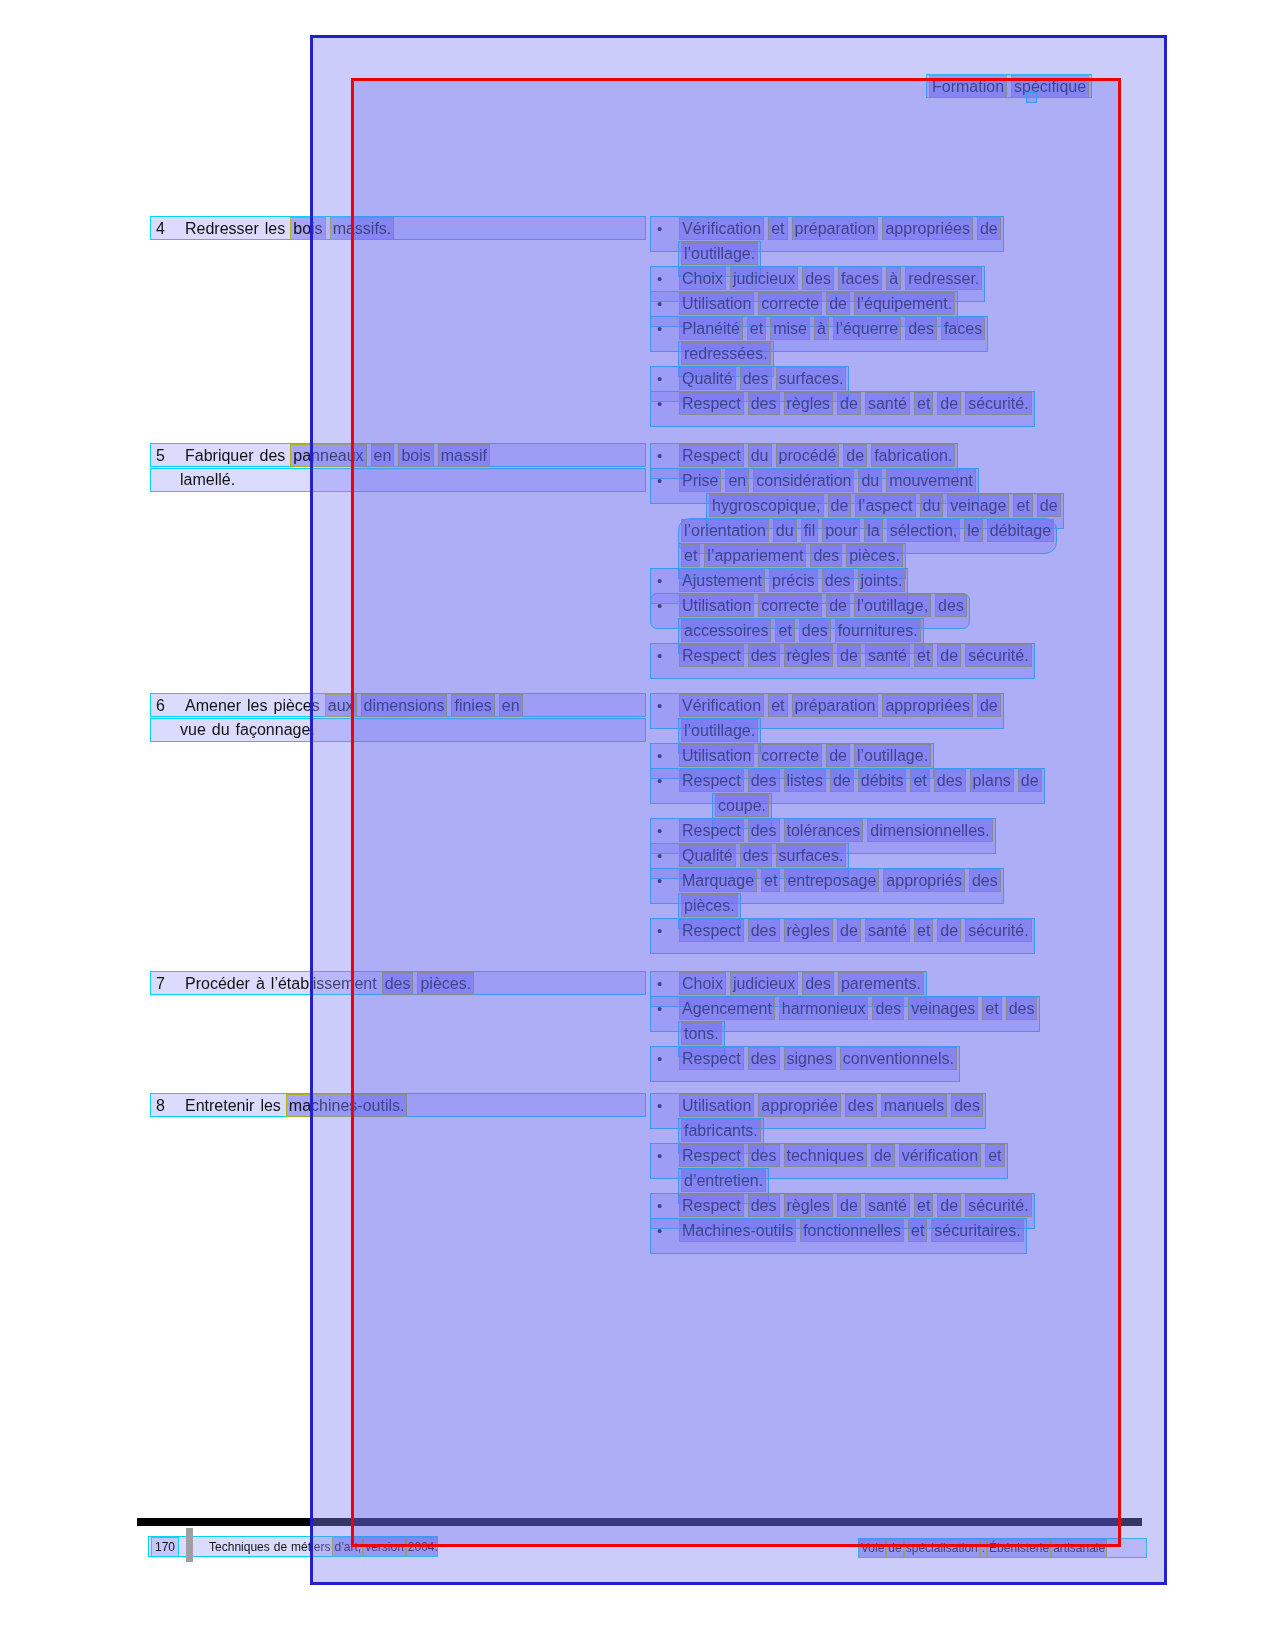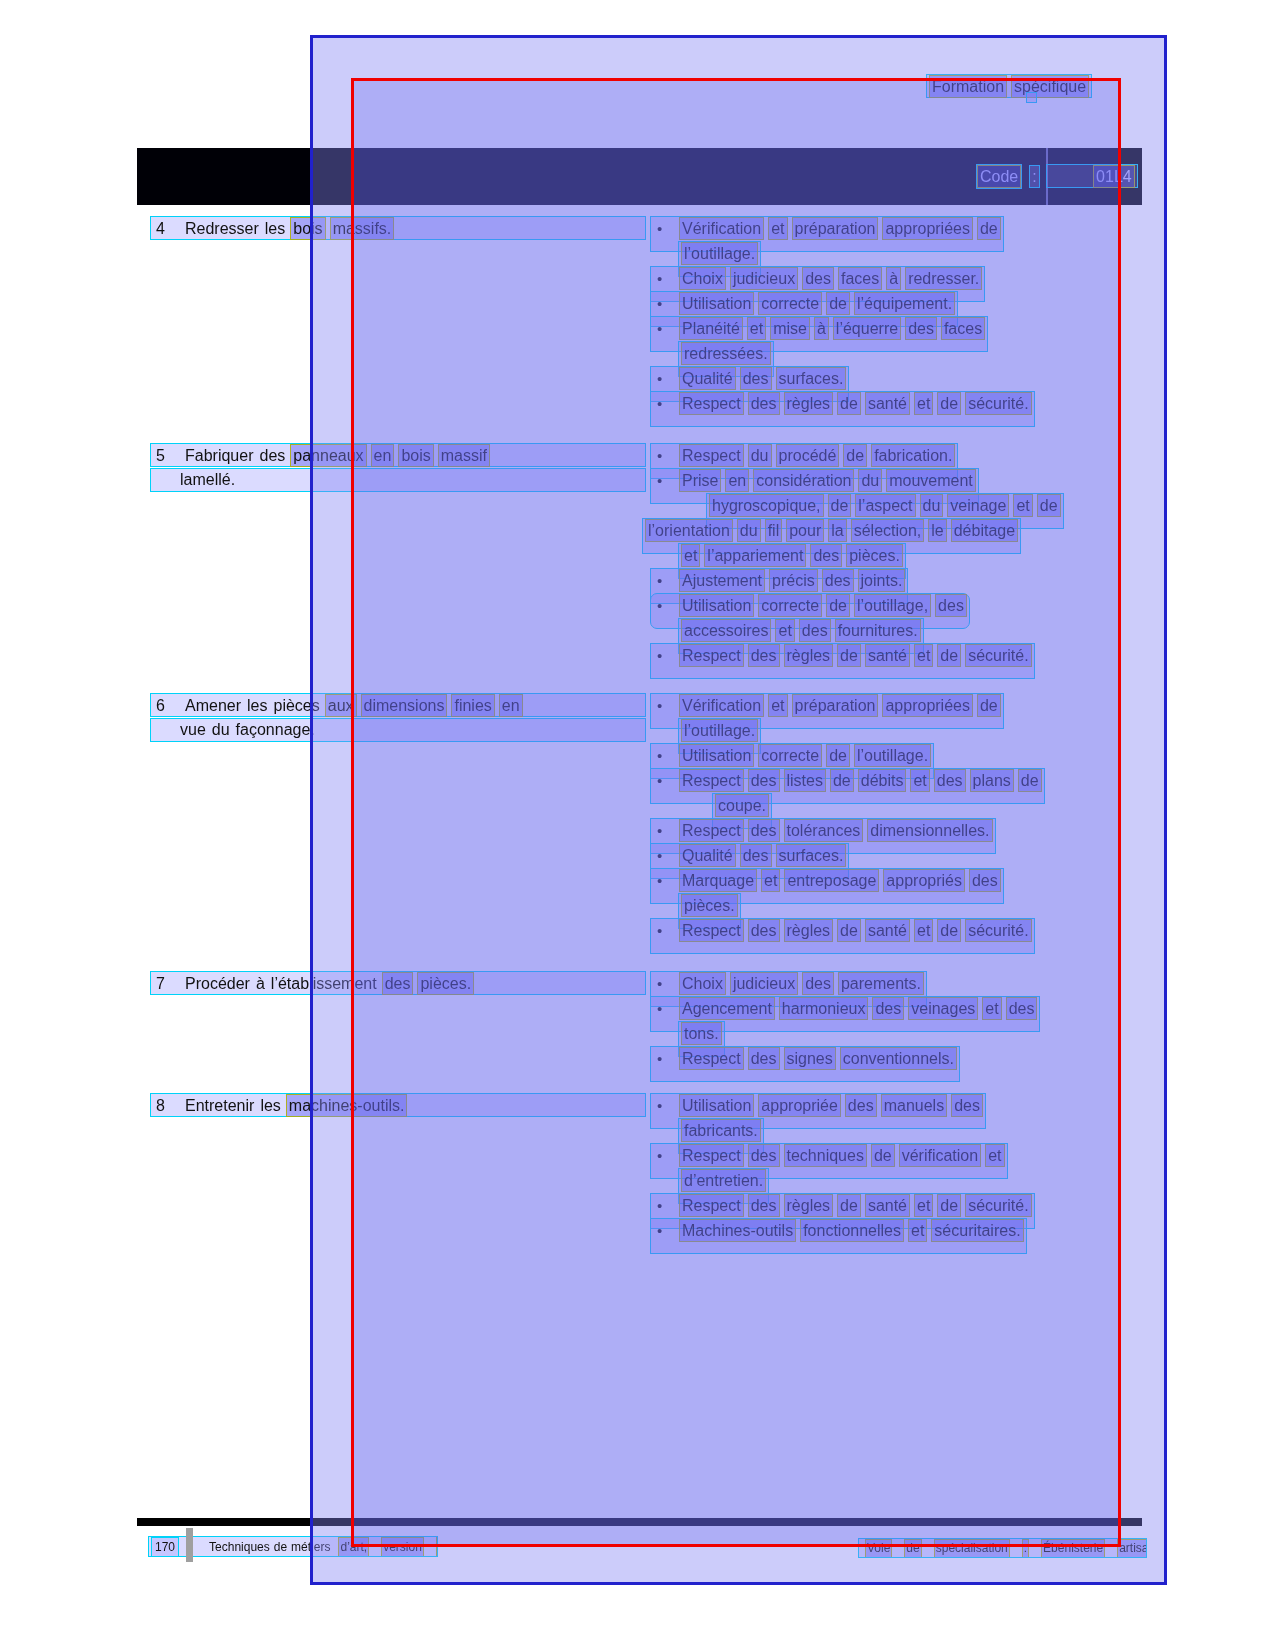--- a/index.html
+++ b/index.html
@@ -31,21 +31,21 @@
   .bar-w{color:#b8b8ff;}
   .code-label-box{box-shadow:0 0 0 1px #00d2f8;}
   .code-value-box{display:inline-flex;justify-content:flex-end;align-items:center;
                   width:92px;height:24px;border:1px solid #00d2f8;
                   background:rgba(150,150,255,0.22);box-sizing:border-box;}
   
   .footer-rule{position:absolute;left:137px;top:1518px;width:1005px;height:8px;background:#000;}
   .footer-tick{position:absolute;left:186px;top:1528px;width:7px;height:34px;background:#9f9f9f;z-index:5;}
   .fsmall{font-size:12px;height:21px;line-height:18px;white-space:nowrap;}
   .fsmall .w{font-size:12px;margin:0 2px;}
-  .fsmall .wb{padding:0 1px;margin:0 6px;}
+  .fsmall .wb{padding:0 1px;margin:0 0;}
   .footer-left{position:absolute;left:148px;top:1536px;width:290px;overflow:hidden;z-index:4;}
   .footer-right{position:absolute;left:858px;top:1538px;width:289px;height:20px;line-height:17px;
                 overflow:hidden;z-index:4;}
   .pgbox{border:1px solid #00d2f8;background:rgba(150,150,255,0.30);padding:0 3px;margin-right:1px;}
   .fspacer{display:inline-block;width:26px;}
   
   .blue-overlay{position:absolute;left:310px;top:35px;width:857px;height:1550px;
                 background:rgba(130,130,243,0.41);border:3px solid #2121cc;
                 box-sizing:border-box;z-index:50;pointer-events:none;}
   .red-rect{position:absolute;left:351px;top:78px;width:770px;height:1469px;
@@ -53,47 +53,37 @@
             box-sizing:border-box;z-index:51;pointer-events:none;}
 </style>
 </head>
 <body>
 
 <div class="page">
 
   <div class="banner lbox" id="banner"><span class="w wb">Formation</span><span class="w wb">spécifique</span></div>
   <div class="mini-box"></div>
 
-  <div class="header-bar">
-    <div class="bar-divider"></div>
-    <div class="code-group">
-      <span class="w wb bar-w code-label-box">Code</span>
-      <span class="w bar-w lbox" style="padding:0 2px;">:</span>
-      <span class="code-value-box">
-        <span class="w wb bar-w">01L4</span>
-      </span>
-    </div>
-  </div>
 
   <div id="objectives">
       <div class="lline lbox first" style="top: 216px; left: 150px;"><span class="num">4</span><span class="w">Redresser</span><span class="w">les</span><span class="w wb">bois</span><span class="w wb">massifs.</span></div>
       <div class="rrow lbox" style="top: 216px; left: 650px;"><span class="bullet">•</span><span class="w wb">Vérification</span><span class="w wb">et</span><span class="w wb">préparation</span><span class="w wb">appropriées</span><span class="w wb">de</span></div>
       <div class="rrow lbox" style="top: 241px; left: 678px;"><span class="w wb">l’outillage.</span></div>
       <div class="rrow lbox" style="top: 266px; left: 650px;"><span class="bullet">•</span><span class="w wb">Choix</span><span class="w wb">judicieux</span><span class="w wb">des</span><span class="w wb">faces</span><span class="w wb">à</span><span class="w wb">redresser.</span></div>
       <div class="rrow lbox" style="top: 291px; left: 650px;"><span class="bullet">•</span><span class="w wb">Utilisation</span><span class="w wb">correcte</span><span class="w wb">de</span><span class="w wb">l’équipement.</span></div>
       <div class="rrow lbox" style="top: 316px; left: 650px;"><span class="bullet">•</span><span class="w wb">Planéité</span><span class="w wb">et</span><span class="w wb">mise</span><span class="w wb">à</span><span class="w wb">l’équerre</span><span class="w wb">des</span><span class="w wb">faces</span></div>
       <div class="rrow lbox" style="top: 341px; left: 678px;"><span class="w wb">redressées.</span></div>
       <div class="rrow lbox" style="top: 366px; left: 650px;"><span class="bullet">•</span><span class="w wb">Qualité</span><span class="w wb">des</span><span class="w wb">surfaces.</span></div>
       <div class="rrow lbox" style="top: 391px; left: 650px;"><span class="bullet">•</span><span class="w wb">Respect</span><span class="w wb">des</span><span class="w wb">règles</span><span class="w wb">de</span><span class="w wb">santé</span><span class="w wb">et</span><span class="w wb">de</span><span class="w wb">sécurité.</span></div>
       <div class="lline lbox first" style="top: 443px; left: 150px;"><span class="num">5</span><span class="w">Fabriquer</span><span class="w">des</span><span class="w wb">panneaux</span><span class="w wb">en</span><span class="w wb">bois</span><span class="w wb">massif</span></div>
       <div class="lline lbox cont" style="top: 468px; left: 150px;"><span class="indent"></span><span class="w">lamellé.</span></div>
       <div class="rrow lbox" style="top: 443px; left: 650px;"><span class="bullet">•</span><span class="w wb">Respect</span><span class="w wb">du</span><span class="w wb">procédé</span><span class="w wb">de</span><span class="w wb">fabrication.</span></div>
       <div class="rrow lbox" style="top: 468px; left: 650px;"><span class="bullet">•</span><span class="w wb">Prise</span><span class="w wb">en</span><span class="w wb">considération</span><span class="w wb">du</span><span class="w wb">mouvement</span></div>
       <div class="rrow lbox" style="top: 493px; left: 678px; margin-left: 28px;"><span class="w wb">hygroscopique,</span><span class="w wb">de</span><span class="w wb">l’aspect</span><span class="w wb">du</span><span class="w wb">veinage</span><span class="w wb">et</span><span class="w wb">de</span></div>
-      <div class="rrow lbox" style="top: 518px; left: 642px;"><span class="w wb">l’orientation</span><span class="w wb">du</span><span class="w wb">fil</span><span class="w wb">pour</span><span class="w wb">la</span><span class="w wb">sélection,</span><span class="w wb">le</span><span class="w wb">débitage</span></div>
+      <div class="rrow lbox" style="top: 518px; left: 678px; border-radius: 12px;"><span class="w wb">l’orientation</span><span class="w wb">du</span><span class="w wb">fil</span><span class="w wb">pour</span><span class="w wb">la</span><span class="w wb">sélection,</span><span class="w wb">le</span><span class="w wb">débitage</span></div>
       <div class="rrow lbox" style="top: 543px; left: 678px;"><span class="w wb">et</span><span class="w wb">l’appariement</span><span class="w wb">des</span><span class="w wb">pièces.</span></div>
       <div class="rrow lbox" style="top: 568px; left: 650px;"><span class="bullet">•</span><span class="w wb">Ajustement</span><span class="w wb">précis</span><span class="w wb">des</span><span class="w wb">joints.</span></div>
       <div class="rrow lbox" style="top: 593px; left: 650px; border-radius: 7px;"><span class="bullet">•</span><span class="w wb">Utilisation</span><span class="w wb">correcte</span><span class="w wb">de</span><span class="w wb">l’outillage,</span><span class="w wb">des</span></div>
       <div class="rrow lbox" style="top: 618px; left: 678px;"><span class="w wb">accessoires</span><span class="w wb">et</span><span class="w wb">des</span><span class="w wb">fournitures.</span></div>
       <div class="rrow lbox" style="top: 643px; left: 650px;"><span class="bullet">•</span><span class="w wb">Respect</span><span class="w wb">des</span><span class="w wb">règles</span><span class="w wb">de</span><span class="w wb">santé</span><span class="w wb">et</span><span class="w wb">de</span><span class="w wb">sécurité.</span></div>
       <div class="lline lbox first" style="top: 693px; left: 150px;"><span class="num">6</span><span class="w">Amener</span><span class="w">les</span><span class="w">pièces</span><span class="w wb">aux</span><span class="w wb">dimensions</span><span class="w wb">finies</span><span class="w wb">en</span></div>
       <div class="lline lbox cont" style="top: 718px; left: 150px;"><span class="indent"></span><span class="w">vue</span><span class="w">du</span><span class="w">façonnage.</span></div>
       <div class="rrow lbox" style="top: 693px; left: 650px;"><span class="bullet">•</span><span class="w wb">Vérification</span><span class="w wb">et</span><span class="w wb">préparation</span><span class="w wb">appropriées</span><span class="w wb">de</span></div>
       <div class="rrow lbox" style="top: 718px; left: 678px;"><span class="w wb">l’outillage.</span></div>
       <div class="rrow lbox" style="top: 743px; left: 650px;"><span class="bullet">•</span><span class="w wb">Utilisation</span><span class="w wb">correcte</span><span class="w wb">de</span><span class="w wb">l’outillage.</span></div>

